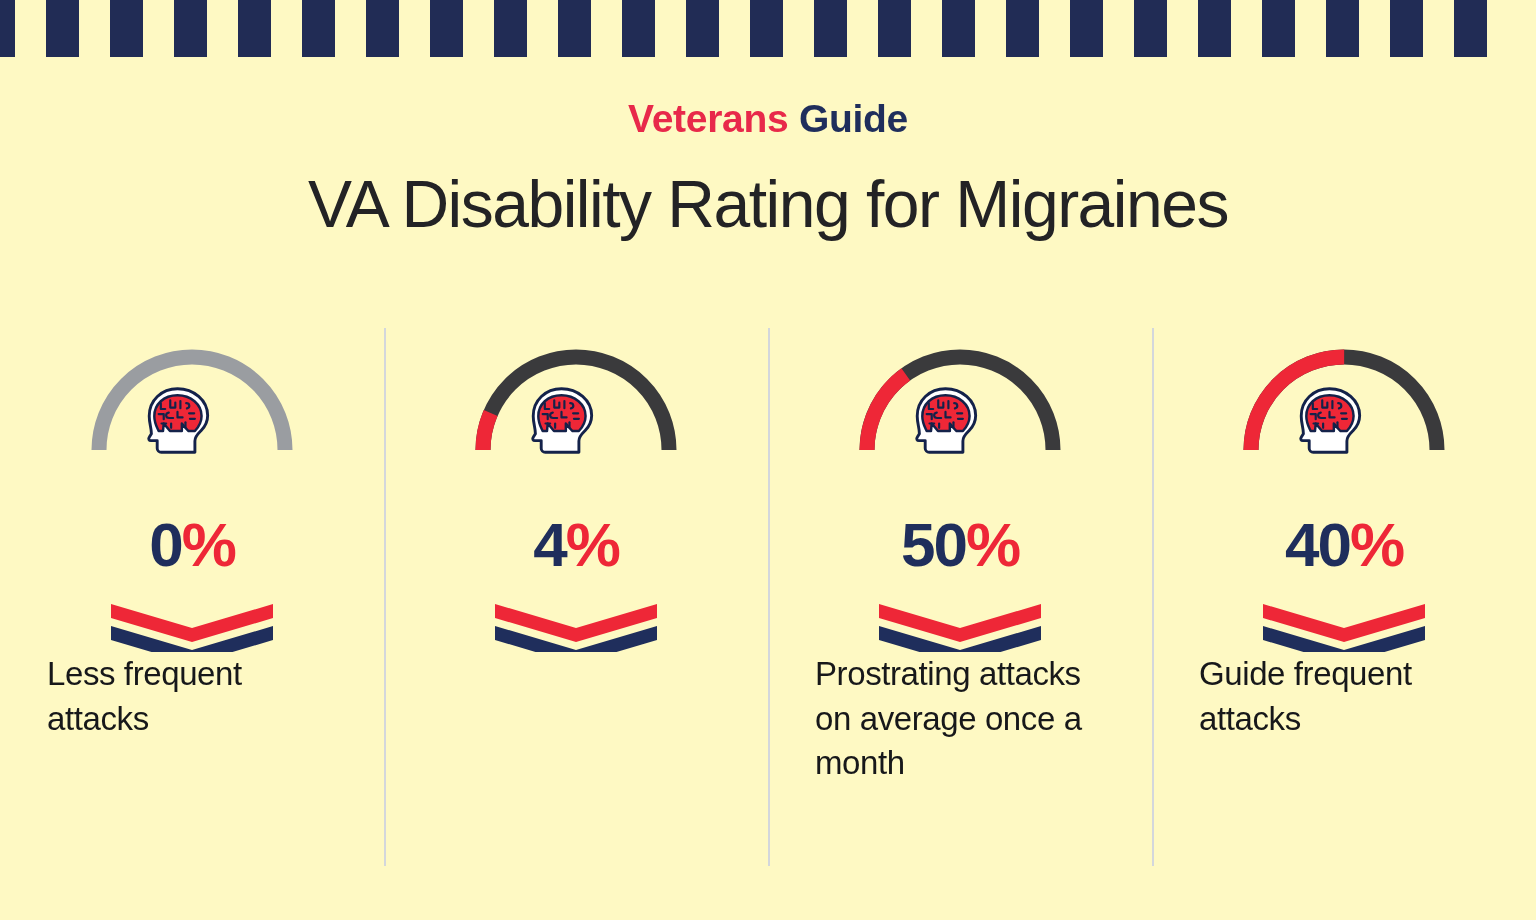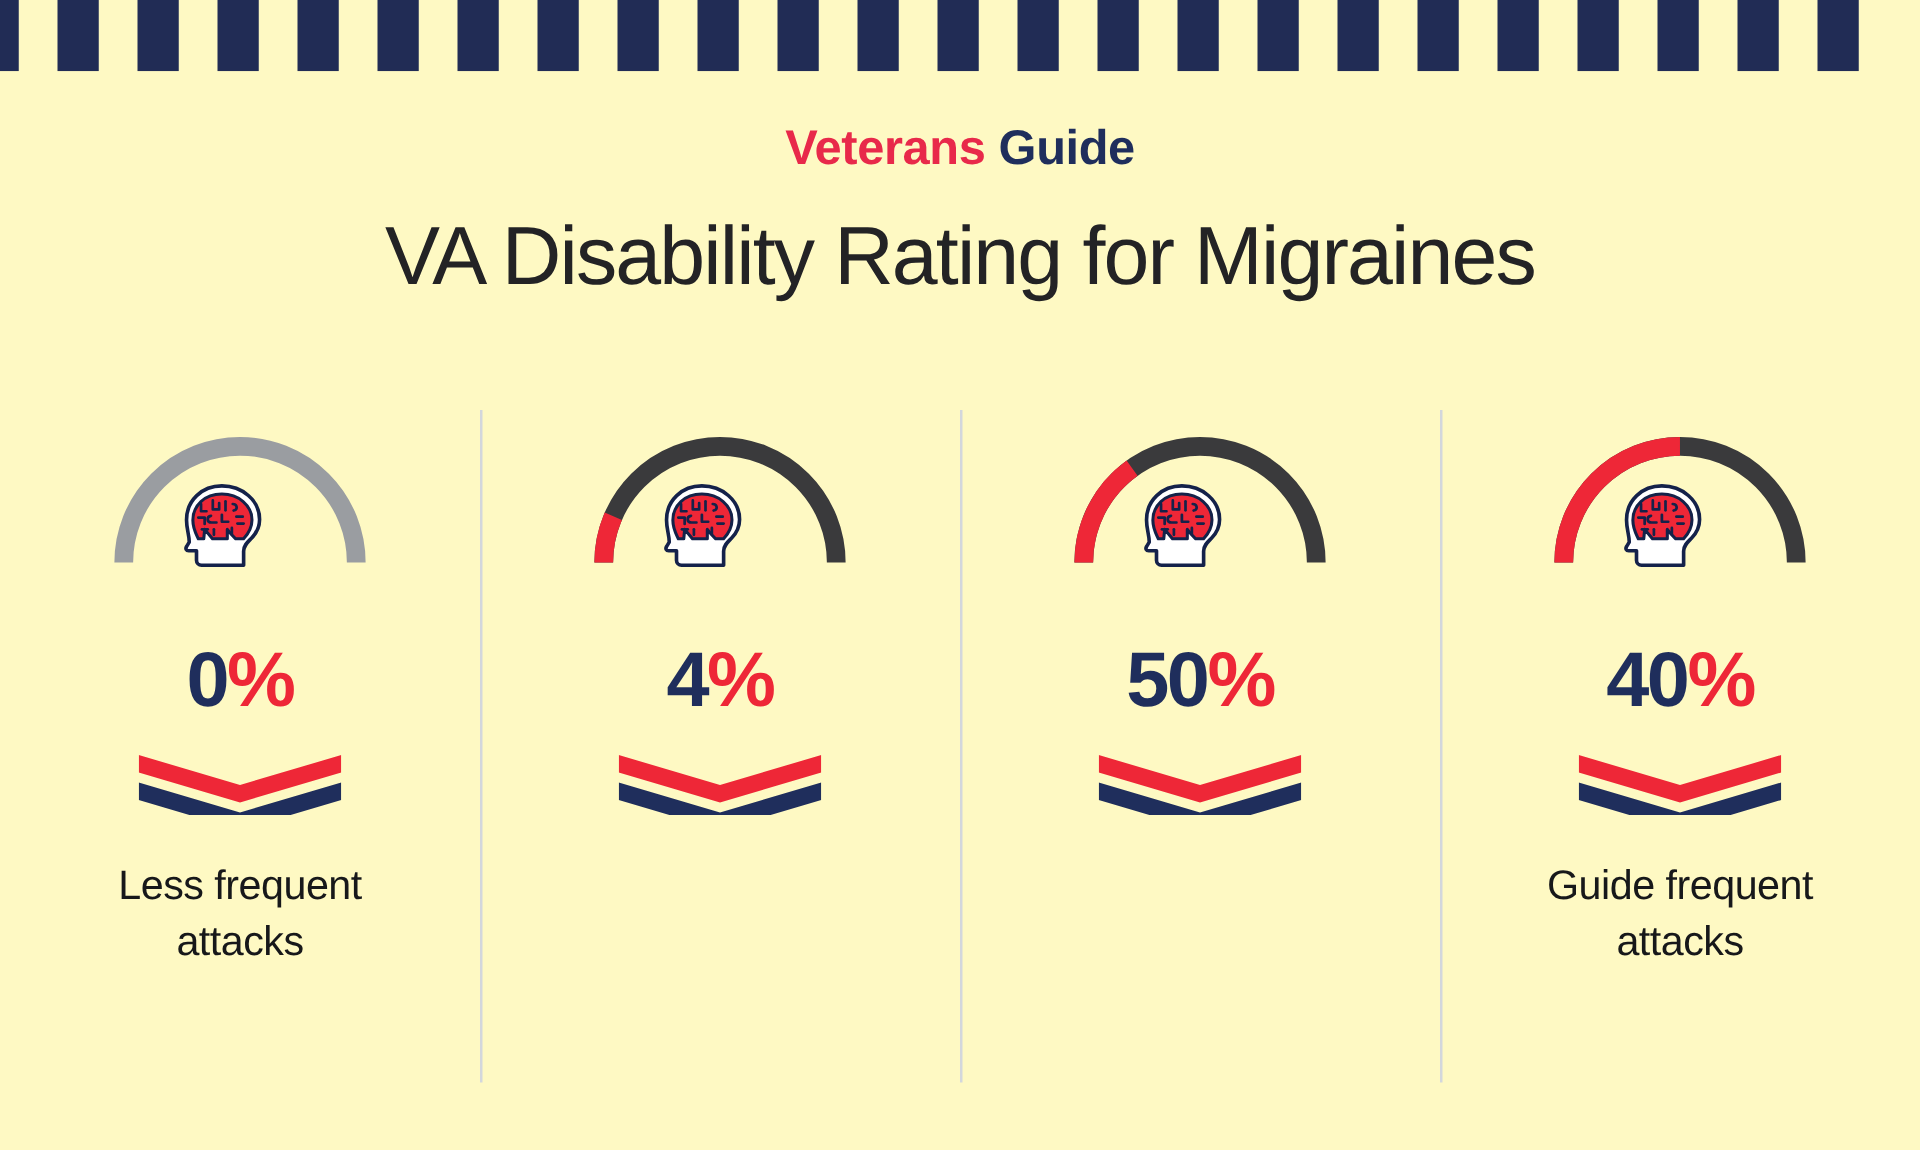--- a/index.html
+++ b/index.html
@@ -87,23 +87,21 @@
   .pct .num { color:#1F2E5C; }
   .pct .sym { color:#EE2737; }
 
   .chevron {
     margin-top:26px;
     width:162px; height:50px;
   }
   .chevron svg { display:block; }
 
   .caption {
-    margin-top:34px;
     width:290px;
-    text-align:center;
     font-size:33px;
     line-height:1.35;
     color:#17181A;
     letter-spacing:-0.4px;
   }
 </style>
 </head>
 <body>
 
 <div id="infographic">
@@ -243,20 +241,21 @@
       </div>
       <div class="pct">
         <span class="num">50</span><span class="sym">%</span>
       </div>
       <div class="chevron">
         <svg width="162" height="50" viewBox="0 0 162 50">
           <polygon points="0,2 81,26 162,2 162,16 81,40 0,16" fill="#EE2737"></polygon>
           <polygon points="0,24 81,48 162,24 162,38 81,62 0,38" fill="#1F2E5C"></polygon>
         </svg>
       </div>
+      <div class="caption">Prostrating attacks on average once a month</div>
     </div>
 
     <div class="column">
       <div class="gauge-wrap">
         <svg width="230" height="172" viewBox="0 0 230 172">
           <path d="M 22 112 A 93 93 0 0 1 208 112" fill="none" stroke="#3A3A3C" stroke-width="15" stroke-linecap="butt"></path>
           <path d="M 22 112 A 93 93 0 0 1 208 112" fill="none" stroke="#EE2737" stroke-width="15" stroke-linecap="butt" stroke-dasharray="146 400"></path>
           <g transform="translate(57,42) scale(0.145)">
             <path d="M300 60 C190 60 105 140 105 248 C105 300 120 330 120 370 L105 395 C98 406 103 418 117 418 L160 418 L160 470 C160 486 172 498 188 498 L420 498 L420 420 C420 390 440 372 462 350 C492 320 508 285 508 245 C508 140 412 60 300 60 Z" fill="#FFFFFF" stroke="#14224A" stroke-width="20" stroke-linejoin="round"></path>
             <path d="M300 105 C205 105 140 168 140 250 C140 296 156 322 170 352 L200 352 L205 300 L248 352 L330 352 L330 300 C330 300 352 330 376 352 L420 352 C440 330 466 300 466 248 C466 168 392 105 300 105 Z" fill="#EE2737" stroke="#14224A" stroke-width="17" stroke-linejoin="round"></path>

